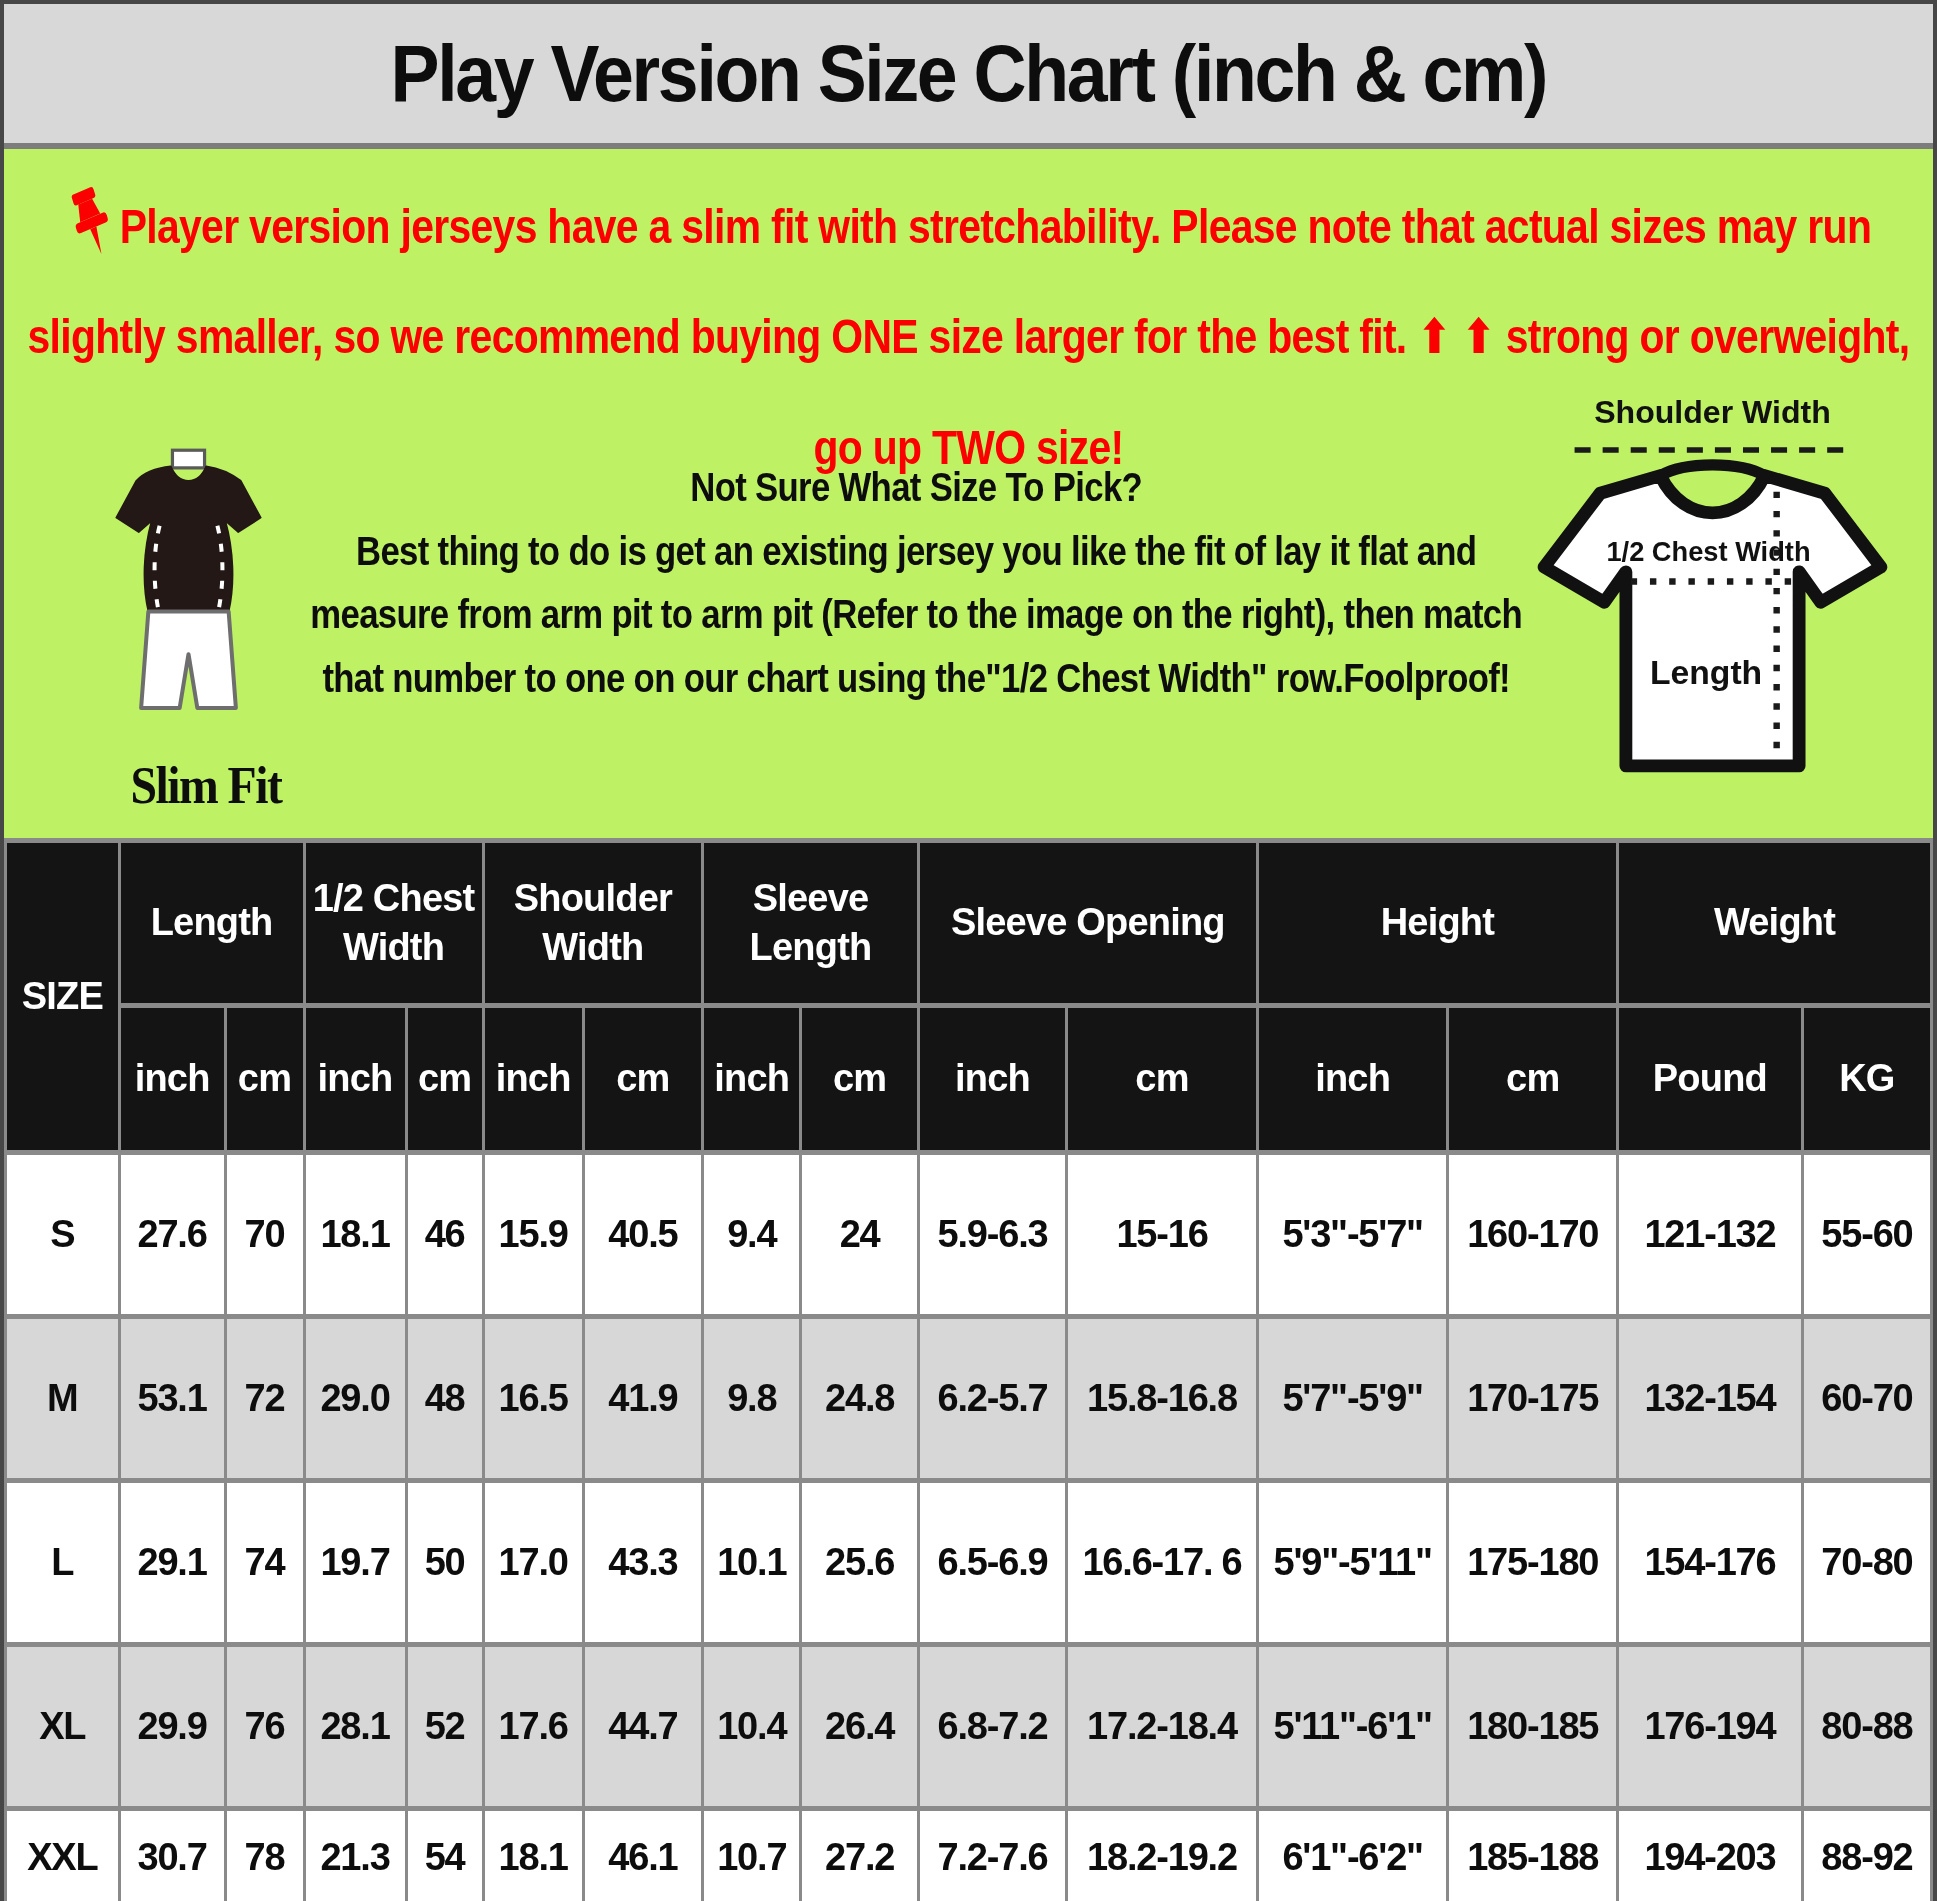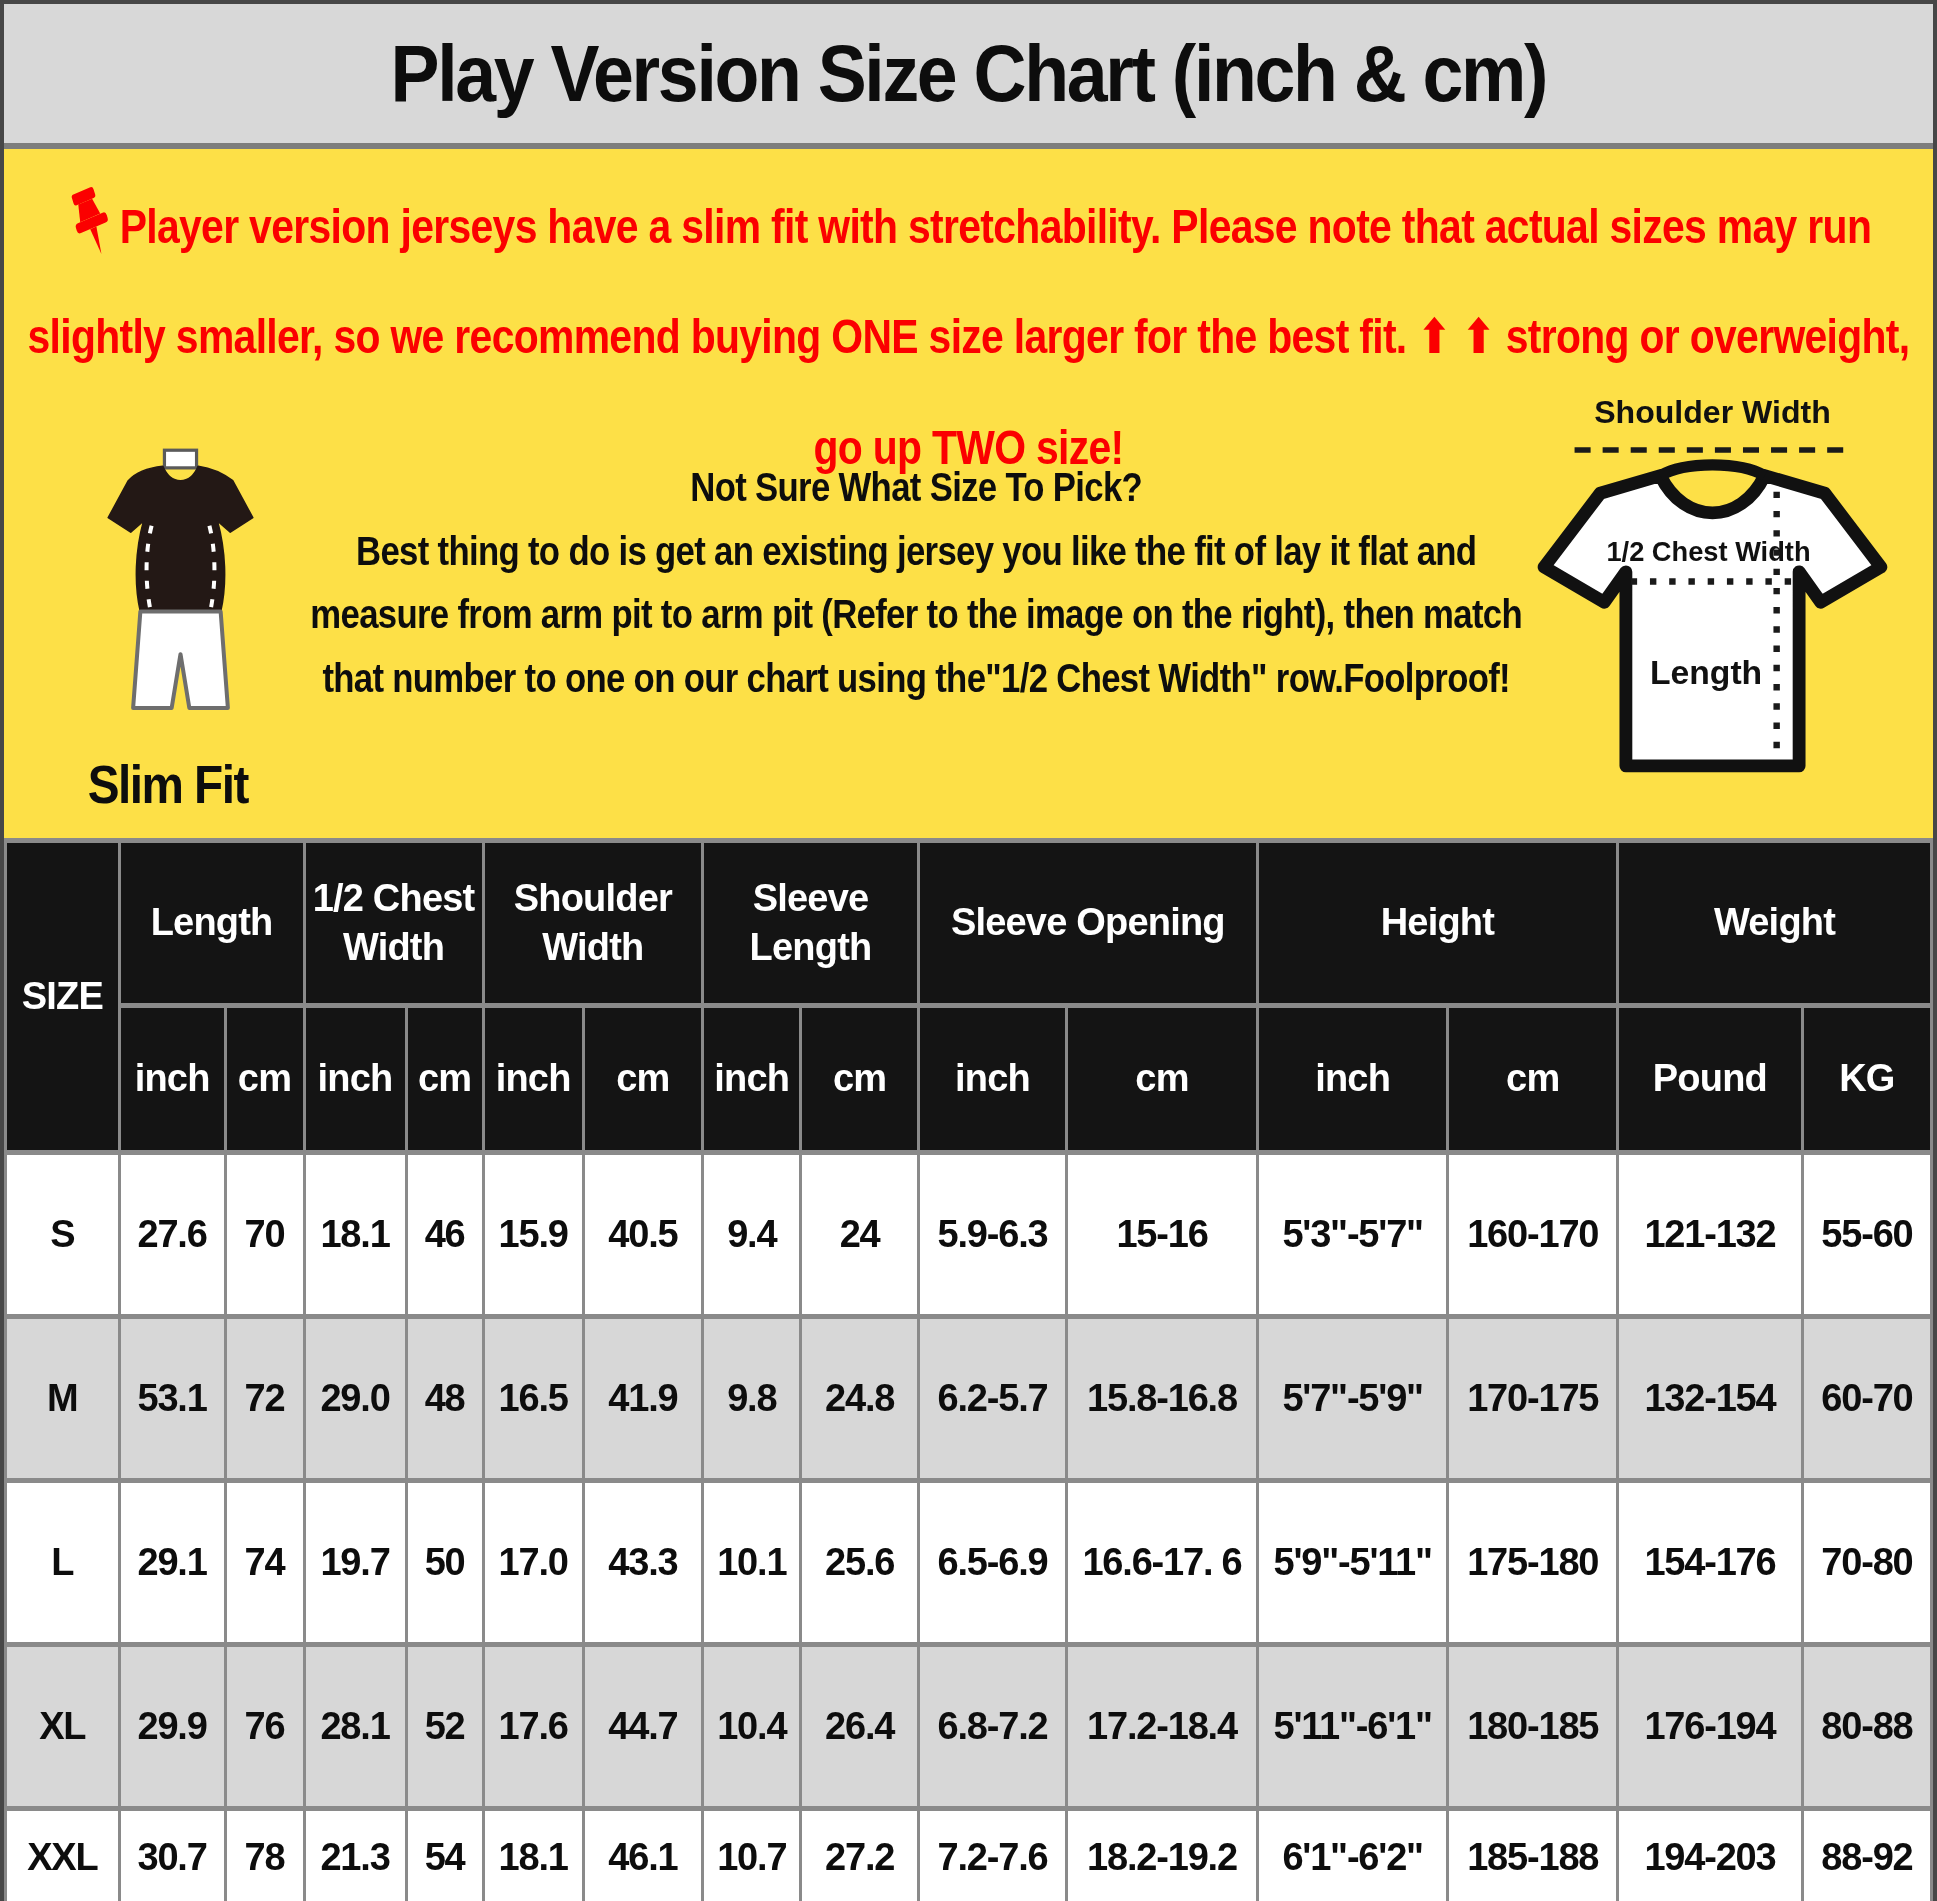--- a/index.html
+++ b/index.html
@@ -2,42 +2,42 @@
 <html style="font-size:13.2px"><head>
 <meta charset="utf-8">
 <style>
   html,body{margin:0;padding:0;}
   body{
     width:1937px;height:1902px;overflow:hidden;background:#ffffff;
     font-family:"Liberation Sans","DejaVu Sans",sans-serif;color:#111;
   }
   .page{
     position:relative;box-sizing:border-box;width:1937px;height:1902px;
-    border:4.1px solid #474747;background:#fde047;
+    border:4.1px solid #474747;background:#bef264;
   }
   
   .title-bar{
     height:139px;background:#d8d8d8;border-bottom:6.6px solid #7d7d7d;
     display:flex;align-items:center;justify-content:center;
   }
   .title-bar h1{
     margin:0;font-size:79px;font-weight:800;letter-spacing:-2.5px;color:#0d0d0d;
     transform:scaleX(.93);white-space:nowrap;
   }
   .content{position:relative;width:100%;height:1378px;}
   
   .notice{
     position:absolute;top:23px;left:3.3px;width:2257px;
     transform:scaleX(.852);transform-origin:left top;
     font-size:48px;font-weight:800;line-height:2.3;letter-spacing:-0.8px;
     color:#fb0000;text-align:center;margin:0;
   }
   .pin-wrap svg{width:60px;height:73px;vertical-align:-15px;margin-right:3.3px;}
   
-  .slimfit{position:absolute;left:73px;top:298px;width:215px;text-align:left;}
+  .slimfit{position:absolute;left:73px;top:298px;width:215px;text-align:right;font-family:Liberation Serif, serif;}
   .slimfit svg{width:207px;height:273px;}
   .slimfit-label{
     margin-top:31px;font-size:53px;font-weight:800;letter-spacing:-1.7px;color:#0d0d0d;
     transform:scaleX(.9);
   }
   .guide-text{
     position:absolute;left:296px;top:307px;width:1455px;
     transform:scaleX(.847);transform-origin:left top;
     text-align:center;font-size:41px;font-weight:800;line-height:1.55;
     letter-spacing:-0.8px;color:#0d0d0d;

